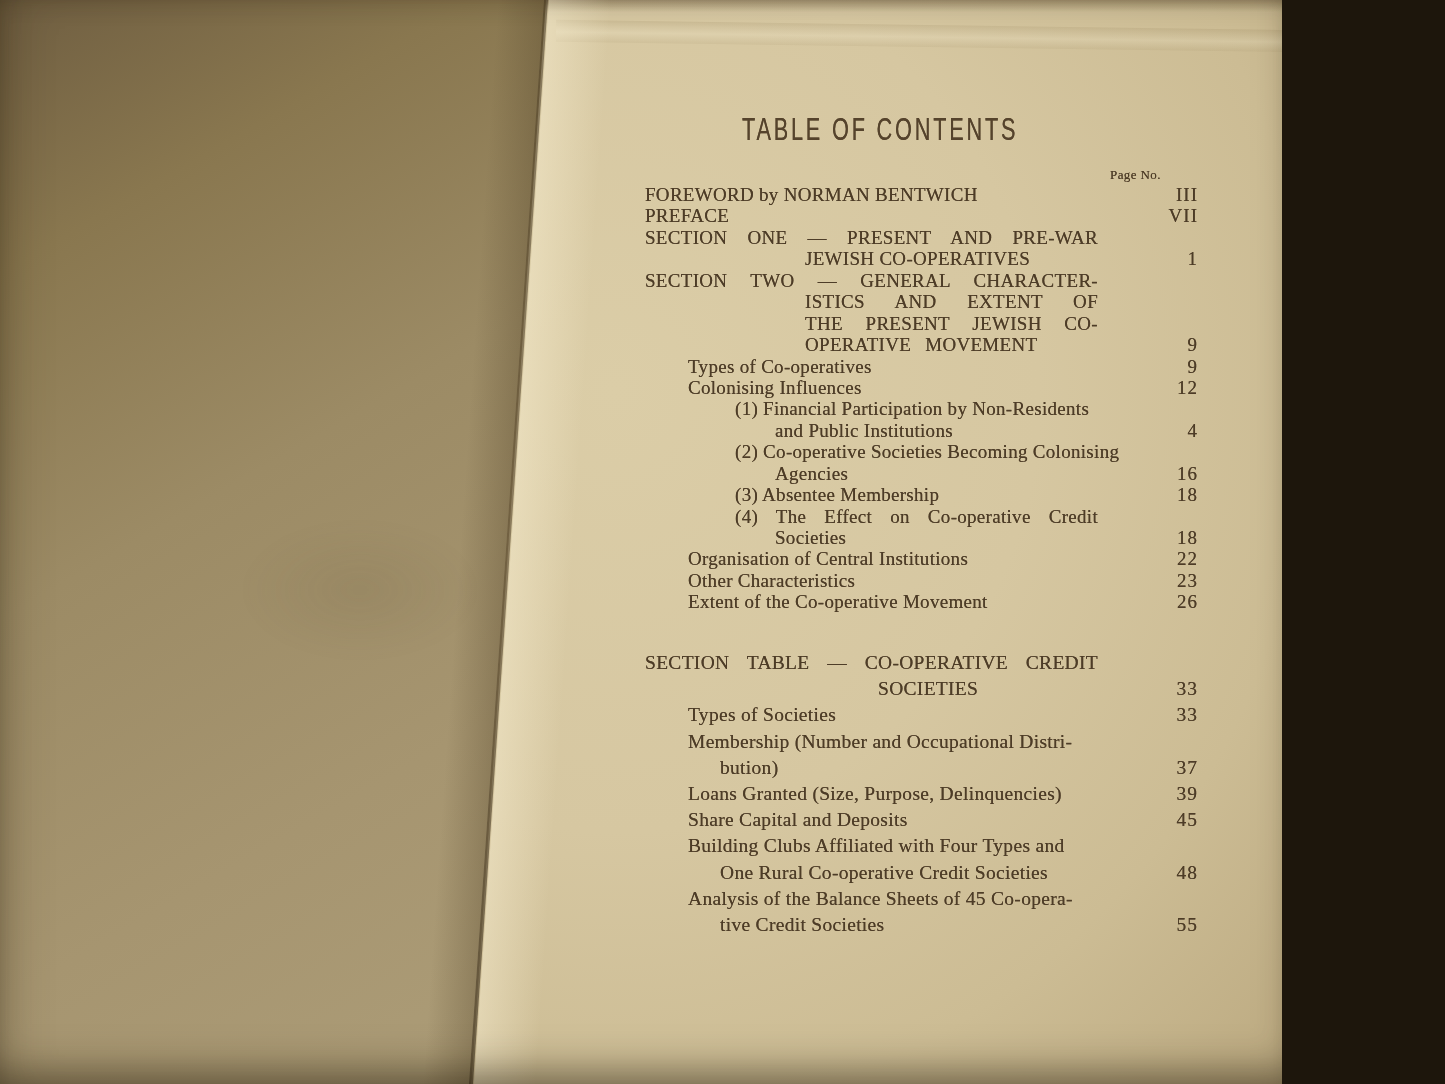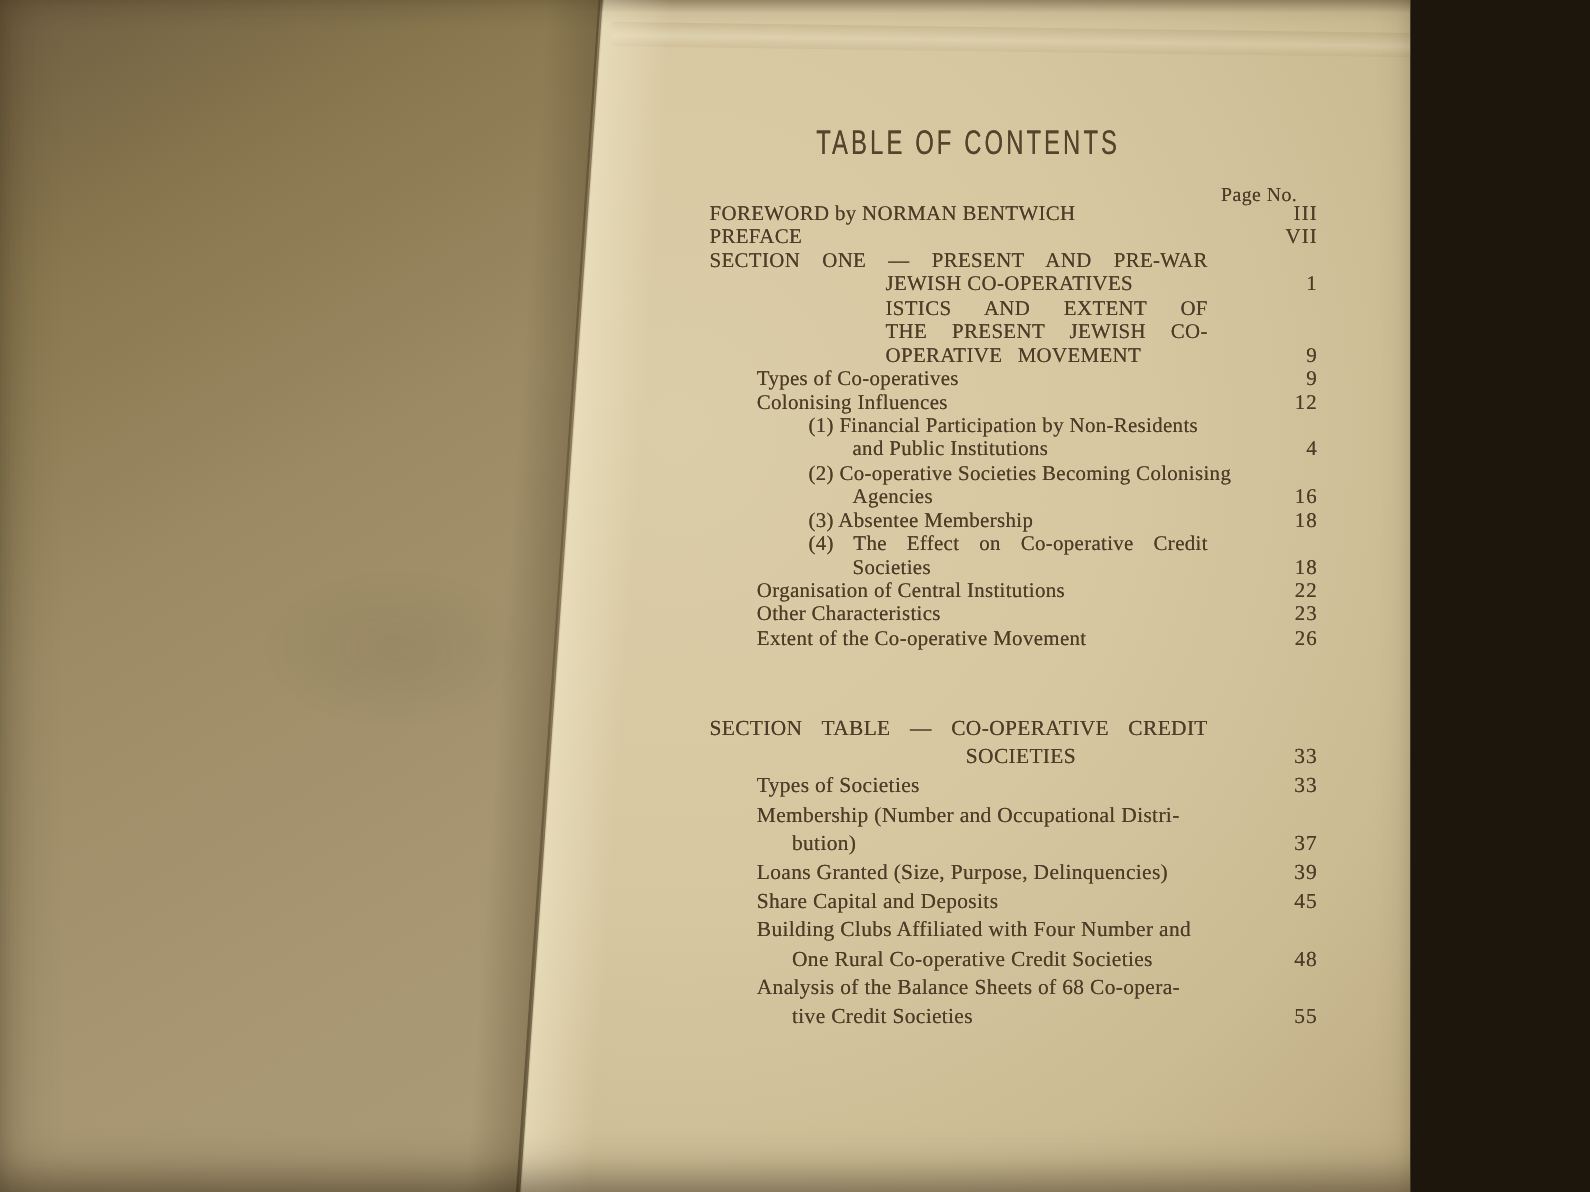--- a/index.html
+++ b/index.html
@@ -70,21 +70,21 @@
   
   .title{
     position:absolute;left:742px;top:112px;
     font-family:"Liberation Sans",sans-serif;font-size:31px;font-weight:400;
     letter-spacing:4px;color:#55432c;white-space:nowrap;
     transform:scaleX(0.70);transform-origin:left top;
     text-shadow:0 0 0.7px rgba(85,67,44,0.85);
   }
   .pageno-label{
     position:absolute;left:1110px;top:167px;
-    font-size:18px;color:#4d3c27;letter-spacing:0.4px;
+    font-size:13px;color:#4d3c27;letter-spacing:0.4px;
     text-shadow:0 0 0.6px rgba(77,60,39,0.8);
   }
   .toc-group{position:absolute;left:630px;width:568px;color:#4d3c27;}
   .ga{top:184px;}
   .gb{top:652px;}
   .toc-row{display:flex;align-items:flex-start;text-shadow:0 0 0.6px rgba(77,60,39,0.85);}
   .ga .toc-row{height:21.45px;font-size:19px;}
   .gb .toc-row{height:26.2px;font-size:19.5px;}
   .t{white-space:nowrap;letter-spacing:0.3px;}
   .p{margin-left:auto;min-width:54px;text-align:right;letter-spacing:1px;}
@@ -129,20 +129,24 @@
         <span class="p">VII</span>
       </div>
       <div class="toc-row l0 justify">
         <span class="t">SECTION ONE — PRESENT AND PRE-WAR</span>
         <span class="p"></span>
       </div>
       <div class="toc-row cont">
         <span class="t">JEWISH CO-OPERATIVES</span>
         <span class="p">1</span>
       </div>
+      <div class="toc-row l0 justify">
+        <span class="t">SECTION TWO — GENERAL CHARACTER-</span>
+        <span class="p"></span>
+      </div>
       <div class="toc-row cont justify">
         <span class="t">ISTICS AND EXTENT OF</span>
         <span class="p"></span>
       </div>
       <div class="toc-row cont justify">
         <span class="t">THE PRESENT JEWISH CO-</span>
         <span class="p"></span>
       </div>
       <div class="toc-row cont spread">
         <span class="t">OPERATIVE MOVEMENT</span>
@@ -220,29 +224,29 @@
       </div>
       <div class="toc-row l1">
         <span class="t">Loans Granted (Size, Purpose, Delinquencies)</span>
         <span class="p">39</span>
       </div>
       <div class="toc-row l1">
         <span class="t">Share Capital and Deposits</span>
         <span class="p">45</span>
       </div>
       <div class="toc-row l1">
-        <span class="t">Building Clubs Affiliated with Four Number and</span>
+        <span class="t">Building Clubs Affiliated with Four Types and</span>
         <span class="p"></span>
       </div>
       <div class="toc-row l1c">
         <span class="t">One Rural Co-operative Credit Societies</span>
         <span class="p">48</span>
       </div>
       <div class="toc-row l1">
-        <span class="t">Analysis of the Balance Sheets of 68 Co-opera-</span>
+        <span class="t">Analysis of the Balance Sheets of 45 Co-opera-</span>
         <span class="p"></span>
       </div>
       <div class="toc-row l1c">
         <span class="t">tive Credit Societies</span>
         <span class="p">55</span>
       </div>
     </div>
 
   <div class="vignette"></div>
 </div>

